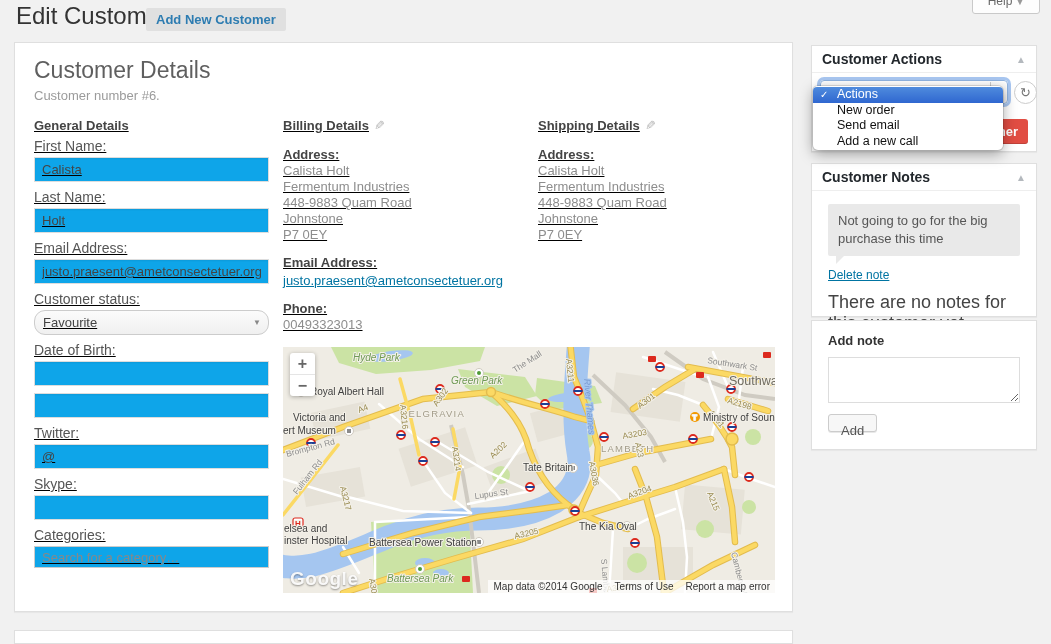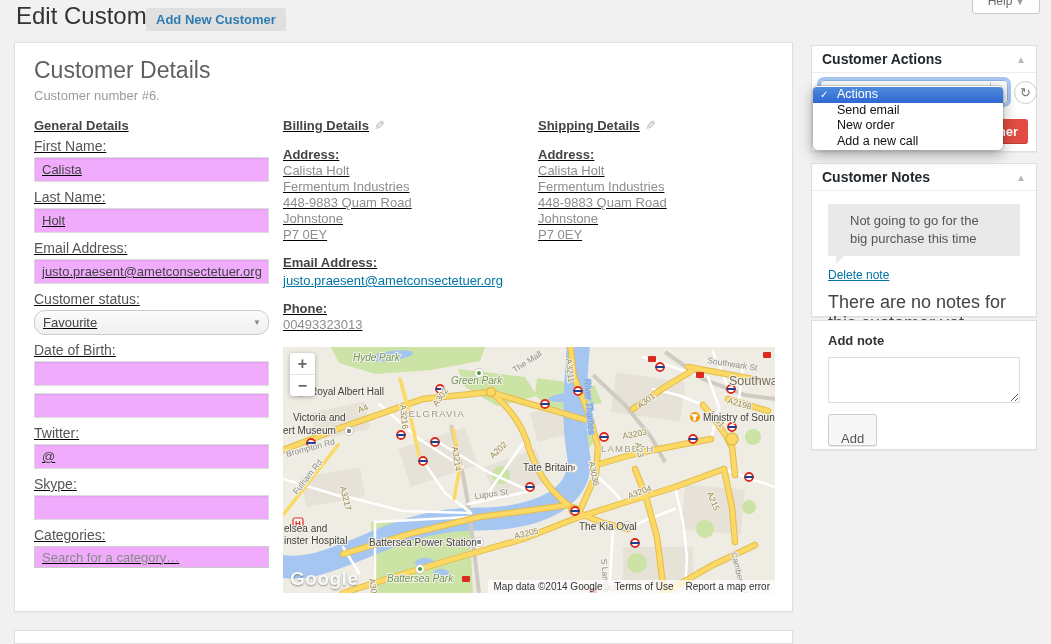--- a/index.html
+++ b/index.html
@@ -22,21 +22,21 @@
   .panel-sub { position:absolute; left:19px; top:45px; font-size:13px; color:#9b9b9b; }
 
   .col { position:absolute; top:75px;text-decoration:underline; }
   .col-general { left:19px; width:235px; }
   .col-billing { left:268px; width:245px; }
   .col-shipping { left:523px; width:240px; }
   .sec-head { font-size:13px; font-weight:bold; color:#444; margin-bottom:4px; height:16px; }
   .pencil { color:#b5b5b5; font-size:13px; margin-left:5px; font-weight:400; display:inline-block; transform:scaleX(-1); }
 
   .f-label { display:block; font-size:14px; color:#555; height:16px; margin-bottom:3px; }
-  .f-input { display:block; width:100%; height:25px; border:1px solid #ddd; box-shadow:inset 0 1px 2px rgba(0,0,0,.07); padding:0 7px; font-size:13px; color:#444; margin-bottom:7px; background:#f0abfc; font-family:"Liberation Sans",sans-serif; }
+  .f-input { display:block; width:100%; height:25px; border:1px solid #ddd; box-shadow:inset 0 1px 2px rgba(0,0,0,.07); padding:0 7px; font-size:13px; color:#444; margin-bottom:7px; background:#0ea5e9; font-family:"Liberation Sans",sans-serif; }
   .f-select { position:relative; width:100%; height:25px; border:1px solid #ccc; border-radius:11px; background:linear-gradient(#fbfbfb,#f0f0f0); font-size:13px; color:#444; line-height:23px; padding:0 8px; margin-bottom:7px; cursor:pointer; }
   .f-select .sel-caret { position:absolute; right:7px; top:0; font-size:8px; color:#888; line-height:23px; }
   .f-cat { height:22px; border-color:#ccc; box-shadow:none; }
   .f-cat::placeholder { color:#888; opacity:1; }
 
   .addr-label { font-size:13px; font-weight:bold; color:#444; height:16px; }
   .addr-line { font-size:13px; color:#8d8d8d; height:16px; }
   .gap12 { height:12px; }
   .email-link { font-size:13px; color:#0074a2; text-decoration:underline; height:16px; display:inline-block; }
 
@@ -62,29 +62,29 @@
   .sp-head { height:27px; border-bottom:1px solid #eee; padding:0 10px; line-height:27px; font-size:14px; font-weight:bold; color:#23282d; position:relative; }
   .sp-toggle { position:absolute; right:10px; top:0; color:#b4b9be; font-size:10px; cursor:pointer; }
   .p-actions { top:45px; height:107px; }
   .acts-select { position:absolute; left:8px; top:34px; width:188px; height:24px; border:1px solid #8fb3e0; border-radius:4px; background:linear-gradient(#ffffff,#f0f0f0); box-shadow:0 0 0 3px rgba(96,152,227,.55); font-size:13px; color:#333; line-height:22px; padding:0 22px 0 8px; cursor:pointer; }
   .stepper { position:absolute; right:1px; top:1px; bottom:1px; width:16px; border-left:1px solid #ccc; border-radius:0 3px 3px 0; background:linear-gradient(#fcfcfc,#e9e9e9); display:flex; flex-direction:column; align-items:center; justify-content:center; }
   .stepper span { font-size:6px; color:#444; line-height:7px; }
   .refresh-btn { position:absolute; left:202px; top:35px; width:23px; height:23px; border:1px solid #ccc; border-radius:50%; background:#fff; text-align:center; line-height:21px; font-size:13px; color:#777; cursor:pointer; }
   .delete-btn { position:absolute; right:8px; top:73px; height:25px; line-height:25px; padding:0 10px; background:#e14d43; border-radius:3px; color:#fff; font-size:13px; font-weight:bold; cursor:pointer; box-shadow:inset 0 -1px 0 rgba(0,0,0,.15); }
 
   .p-notes { top:163px; height:154px; }
-  .note-bubble { position:relative; margin:13px 16px 0; background:#e9e9e9; border-radius:2px; padding:8px 22px; font-size:13px; line-height:18px; color:#555; }
+  .note-bubble { position:relative; margin:13px 16px 0; background:#e9e9e9; border-radius:2px; padding:8px 10px; font-size:13px; line-height:18px; color:#555; }
   .note-bubble::after { content:""; position:absolute; left:8px; bottom:-8px; width:0; height:0; border-top:8px solid #e9e9e9; border-right:8px solid transparent; }
   .del-note { display:inline-block; margin:12px 16px 0; font-size:12px; color:#0074a2; text-decoration:underline; cursor:pointer; }
   .no-notes { margin:9px 16px 0; font-size:18px; color:#444; }
 
   .p-addnote { top:320px; height:130px; }
   .addnote-head { padding:12px 16px 0; font-size:13px; font-weight:bold; color:#333; }
   .note-ta { display:block; margin:9px 16px 0; width:192px; height:46px; border:1px solid #ddd; resize:vertical; font-family:"Liberation Sans",sans-serif; font-size:13px; padding:4px; }
-  .add-btn { display:inline-block; margin:11px 16px 0; height:32px; line-height:24px; padding:12px 12px; background:#f7f7f7; border:1px solid #ccc; border-radius:3px; font-size:13px; color:#555; cursor:pointer; box-shadow:0 1px 0 #e8e8e8; }
+  .add-btn { display:inline-block; margin:11px 16px 0; height:18px; line-height:24px; padding:4px 12px; background:#f7f7f7; border:1px solid #ccc; border-radius:3px; font-size:13px; color:#555; cursor:pointer; box-shadow:0 1px 0 #e8e8e8; }
 
   
   .dd-menu { position:absolute; left:813px; top:86px; width:190px; background:#fff; border-radius:5px; box-shadow:0 0 0 1px rgba(0,0,0,.12), 0 4px 14px rgba(0,0,0,.35); z-index:50; padding:1px 0; }
   .dd-item { position:relative; height:15.5px; line-height:15.5px; font-size:12.5px; color:#111; padding-left:24px; cursor:pointer; white-space:nowrap; }
   .dd-item.selected { background:linear-gradient(#4f8bdd,#2f67d0); color:#fff; border-radius:4px 4px 0 0; }
   .dd-check { position:absolute; left:7px; top:0; font-size:10px; }
 </style>
 </head>
 <body>
 
@@ -443,19 +443,19 @@
   </div>
 
   <div class="side-panel p-addnote">
     <div class="addnote-head">Add note</div>
     <textarea class="note-ta" style=""></textarea>
     <div class="add-btn">Add</div>
   </div>
 
   <div class="dd-menu">
     <div class="dd-item selected"><span class="dd-check">✓</span><span>Actions</span></div>
+    <div class="dd-item">New order</div>
     <div class="dd-item">Send email</div>
-    <div class="dd-item">New order</div>
     <div class="dd-item">Add a new call</div>
   </div>
 
   <div class="panel bottom-sliver"></div>
 </div>
 
 </body></html>

